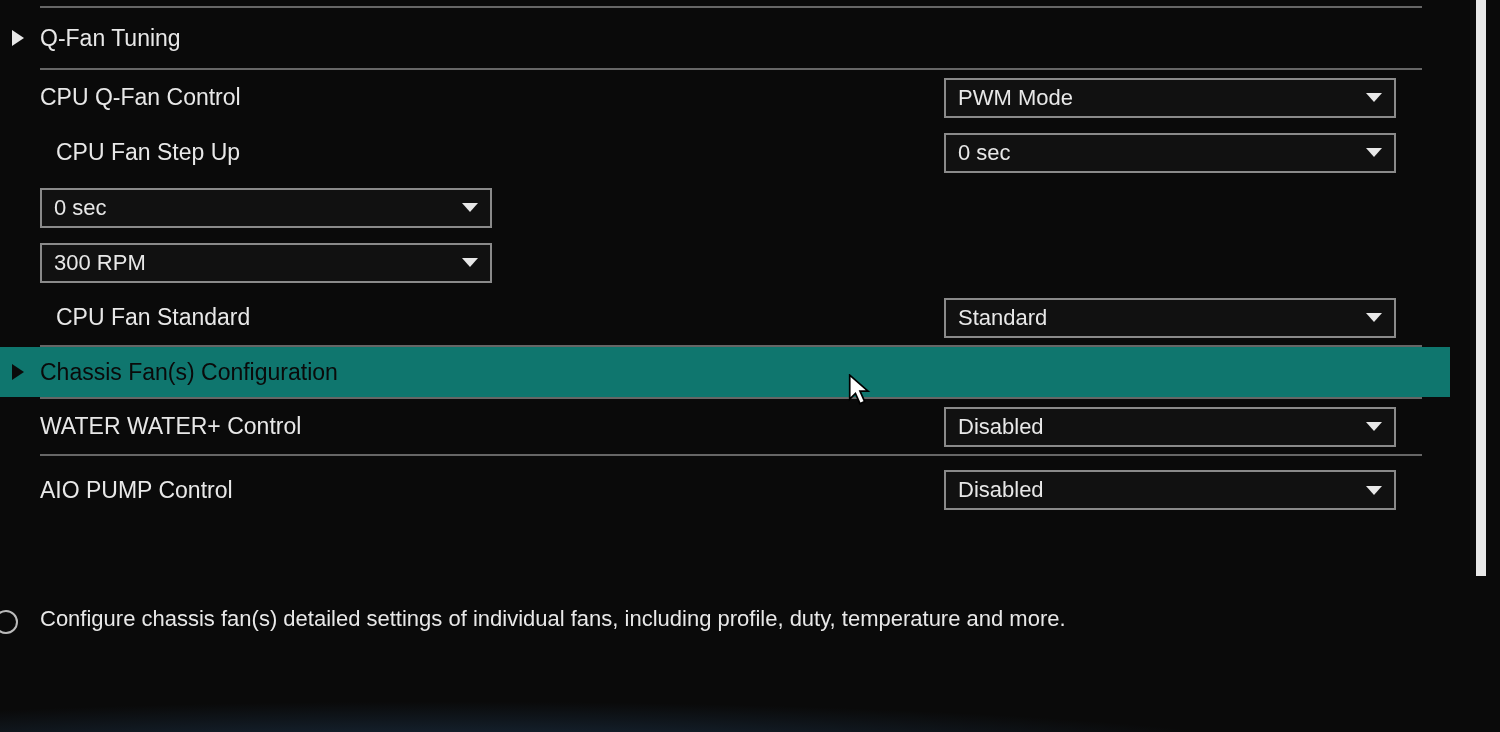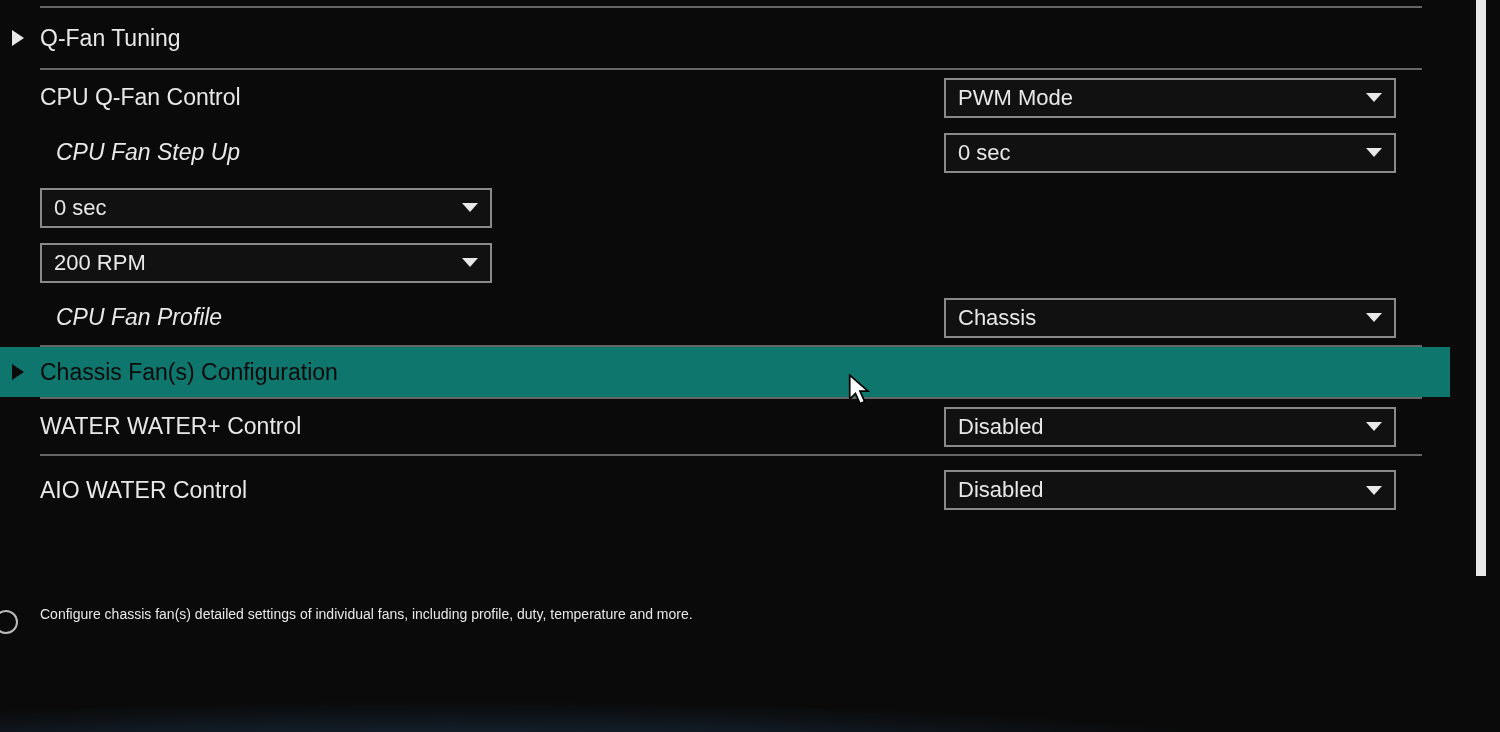--- a/index.html
+++ b/index.html
@@ -54,21 +54,20 @@
   .row.submenu.highlight .arrow {
     border-left-color: #0a0a0a;
   }
   .label {
     flex: 1;
     white-space: nowrap;
     font-weight: 500;
   }
   .indent .label {
     padding-left: 16px;
-    font-style: italic;
   }
   .dropdown {
     width: 452px;
     height: 40px;
     border: 2px solid #8a8a8a;
     background: #111;
     display: flex;
     align-items: center;
     padding: 2px 12px;
     margin-right: 54px;
@@ -94,21 +93,21 @@
     width: 10px;
     height: 576px;
     background: #e8e8e8;
   }
   .help-area {
     position: absolute;
     left: 0;
     top: 592px;
     width: 1500px;
     padding: 14px 40px;
-    font-size: 14px;
+    font-size: 22px;
     color: #e8e8e8;
   }
   .help-icon {
     position: absolute;
     left: -6px;
     top: 610px;
     width: 24px;
     height: 24px;
     border: 2px solid #bbb;
     border-radius: 50%;
@@ -163,29 +162,29 @@
 
   <div class="row indent">
     <div class="dropdown">
       <span class="value">0 sec</span>
       <span class="caret"></span>
     </div>
   </div>
 
   <div class="row indent">
     <div class="dropdown">
-      <span class="value">200 RPM</span>
-      <span class="caret"></span>
-    </div>
-  </div>
-
-  <div class="row indent">
-    <span class="label">CPU Fan Profile</span>
-    <div class="dropdown">
-      <span class="value">Chassis</span>
+      <span class="value">300 RPM</span>
+      <span class="caret"></span>
+    </div>
+  </div>
+
+  <div class="row indent">
+    <span class="label">CPU Fan Standard</span>
+    <div class="dropdown">
+      <span class="value">Standard</span>
       <span class="caret"></span>
     </div>
   </div>
 
   <hr class="hr">
 
   <div class="row submenu highlight" style="height:50px">
     <span class="arrow"></span>
     <span class="label">Chassis Fan(s) Configuration</span>
   </div>
@@ -196,21 +195,21 @@
     <span class="label">WATER WATER+ Control</span>
     <div class="dropdown">
       <span class="value">Disabled</span>
       <span class="caret"></span>
     </div>
   </div>
 
   <hr class="hr">
 
   <div class="row" style="height:68px">
-    <span class="label">AIO WATER Control</span>
+    <span class="label">AIO PUMP Control</span>
     <div class="dropdown">
       <span class="value">Disabled</span>
       <span class="caret"></span>
     </div>
   </div>
 
 </div>
 
 <div class="scrollbar"></div>
 

